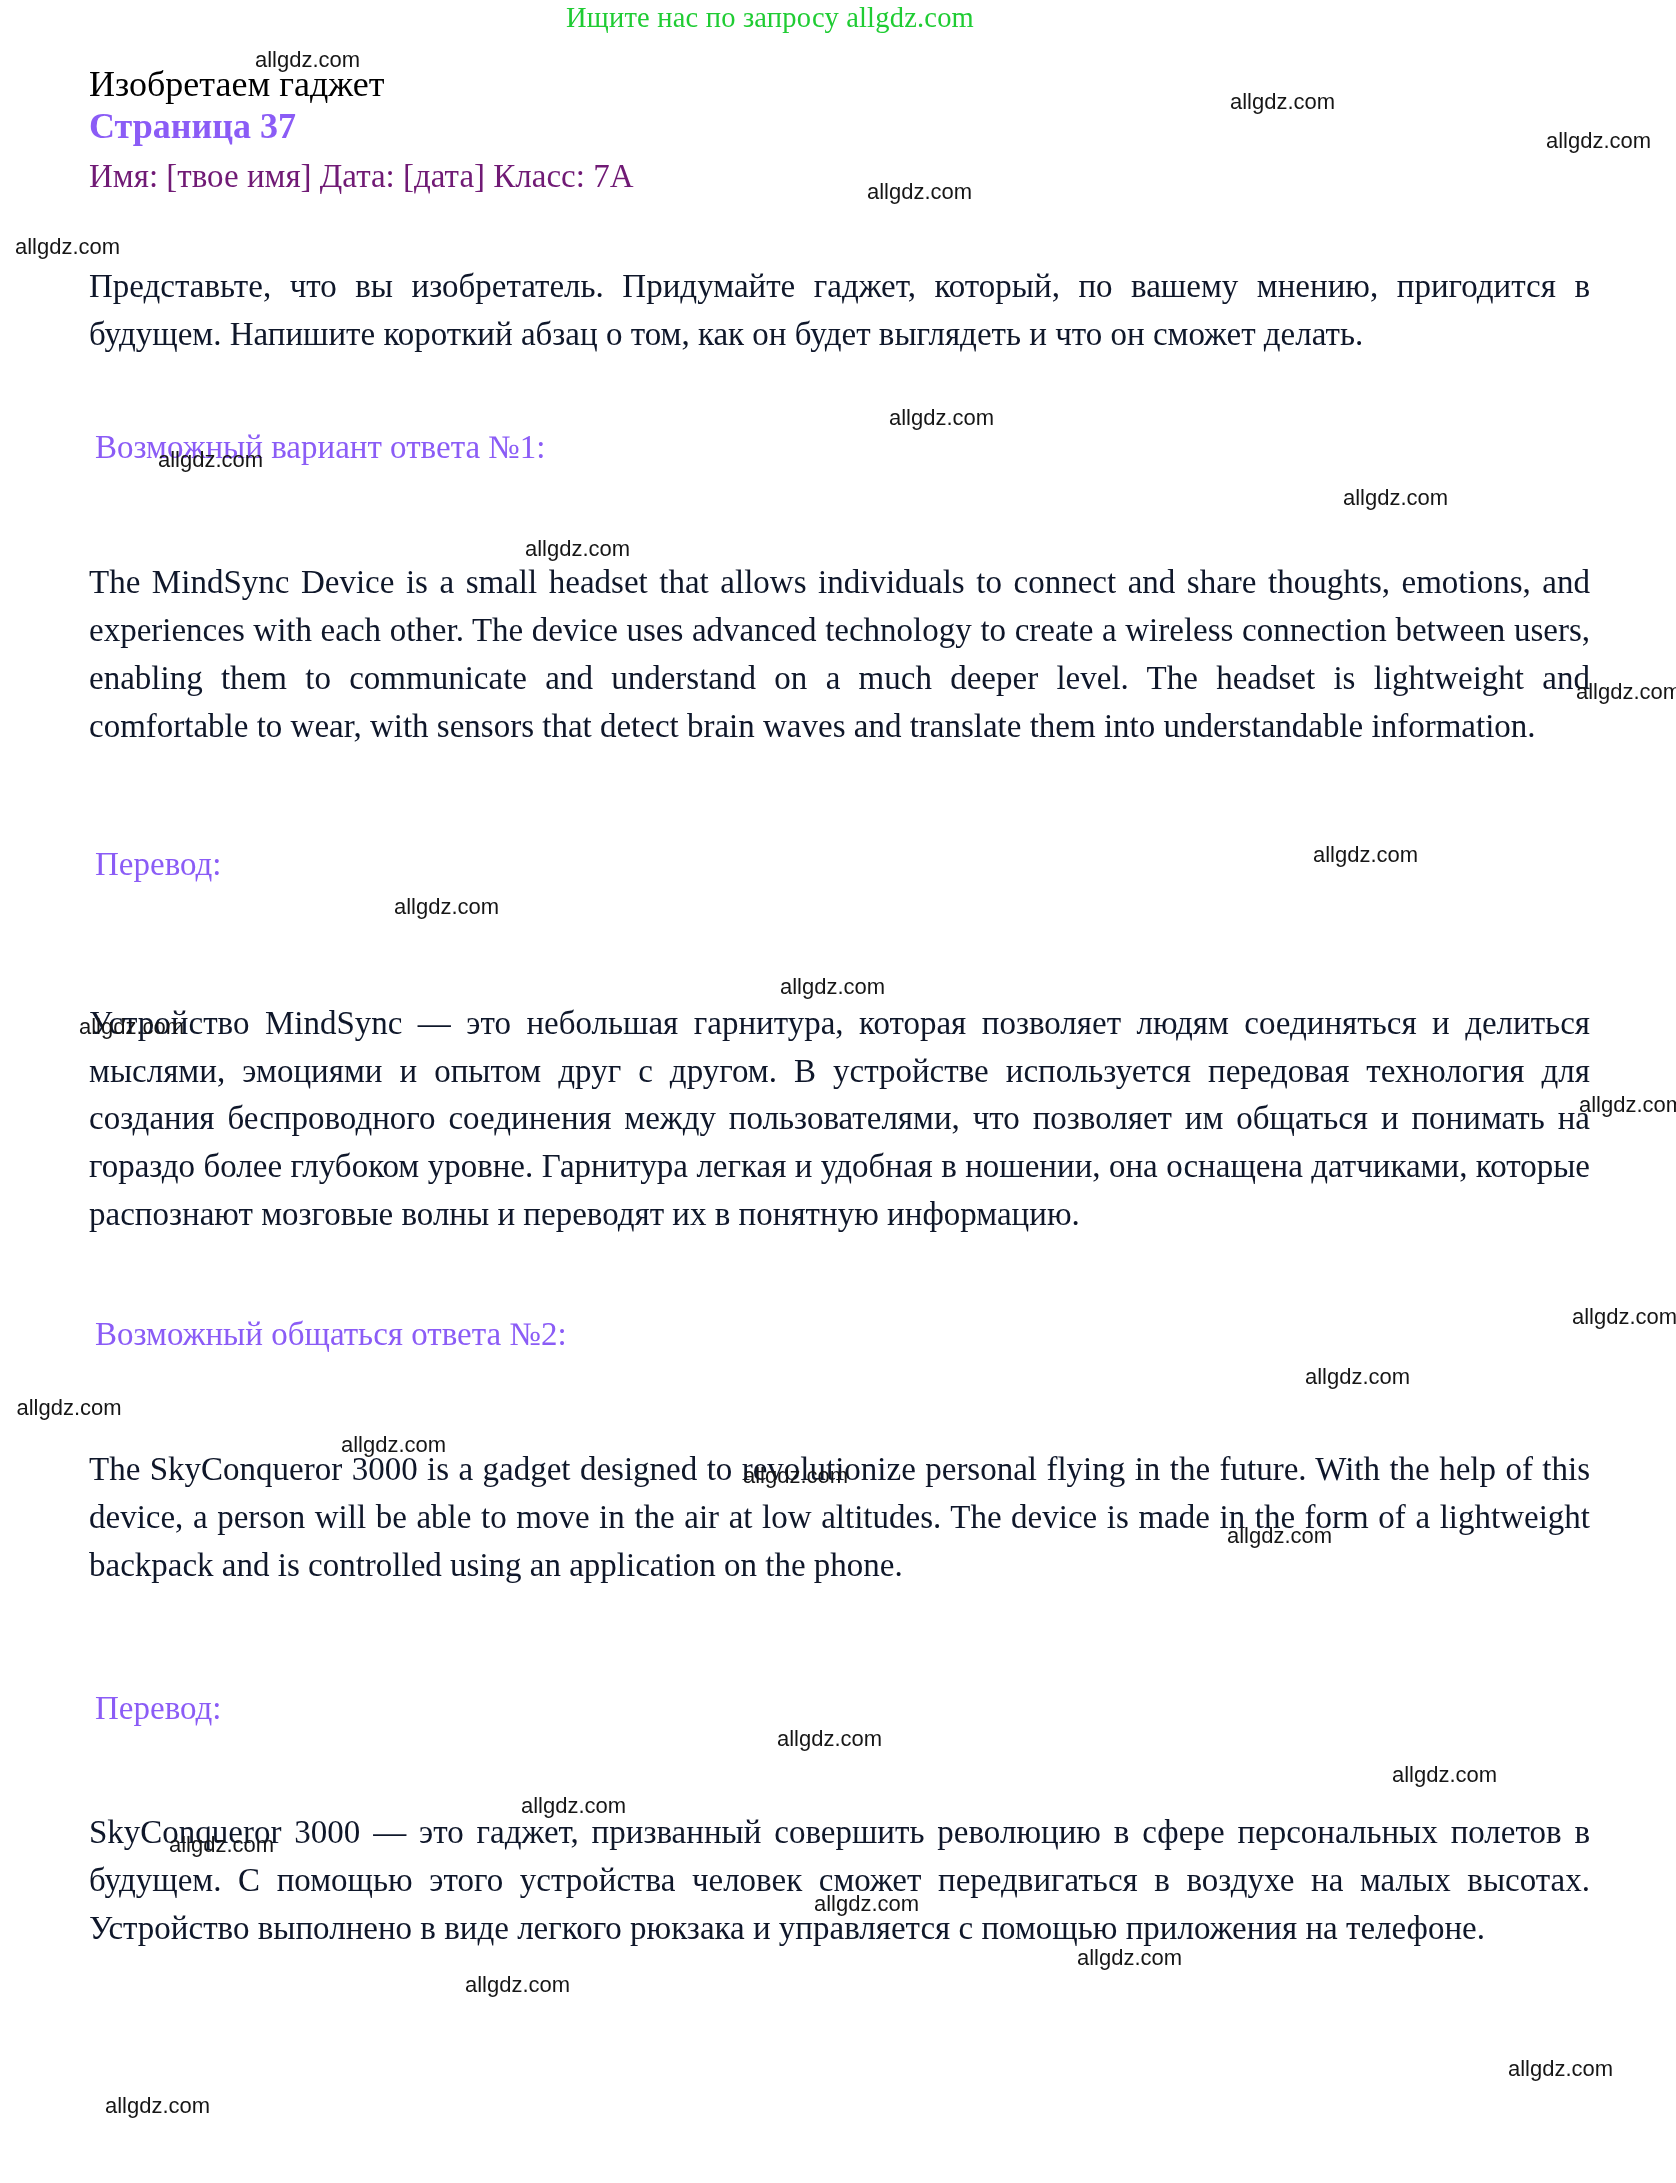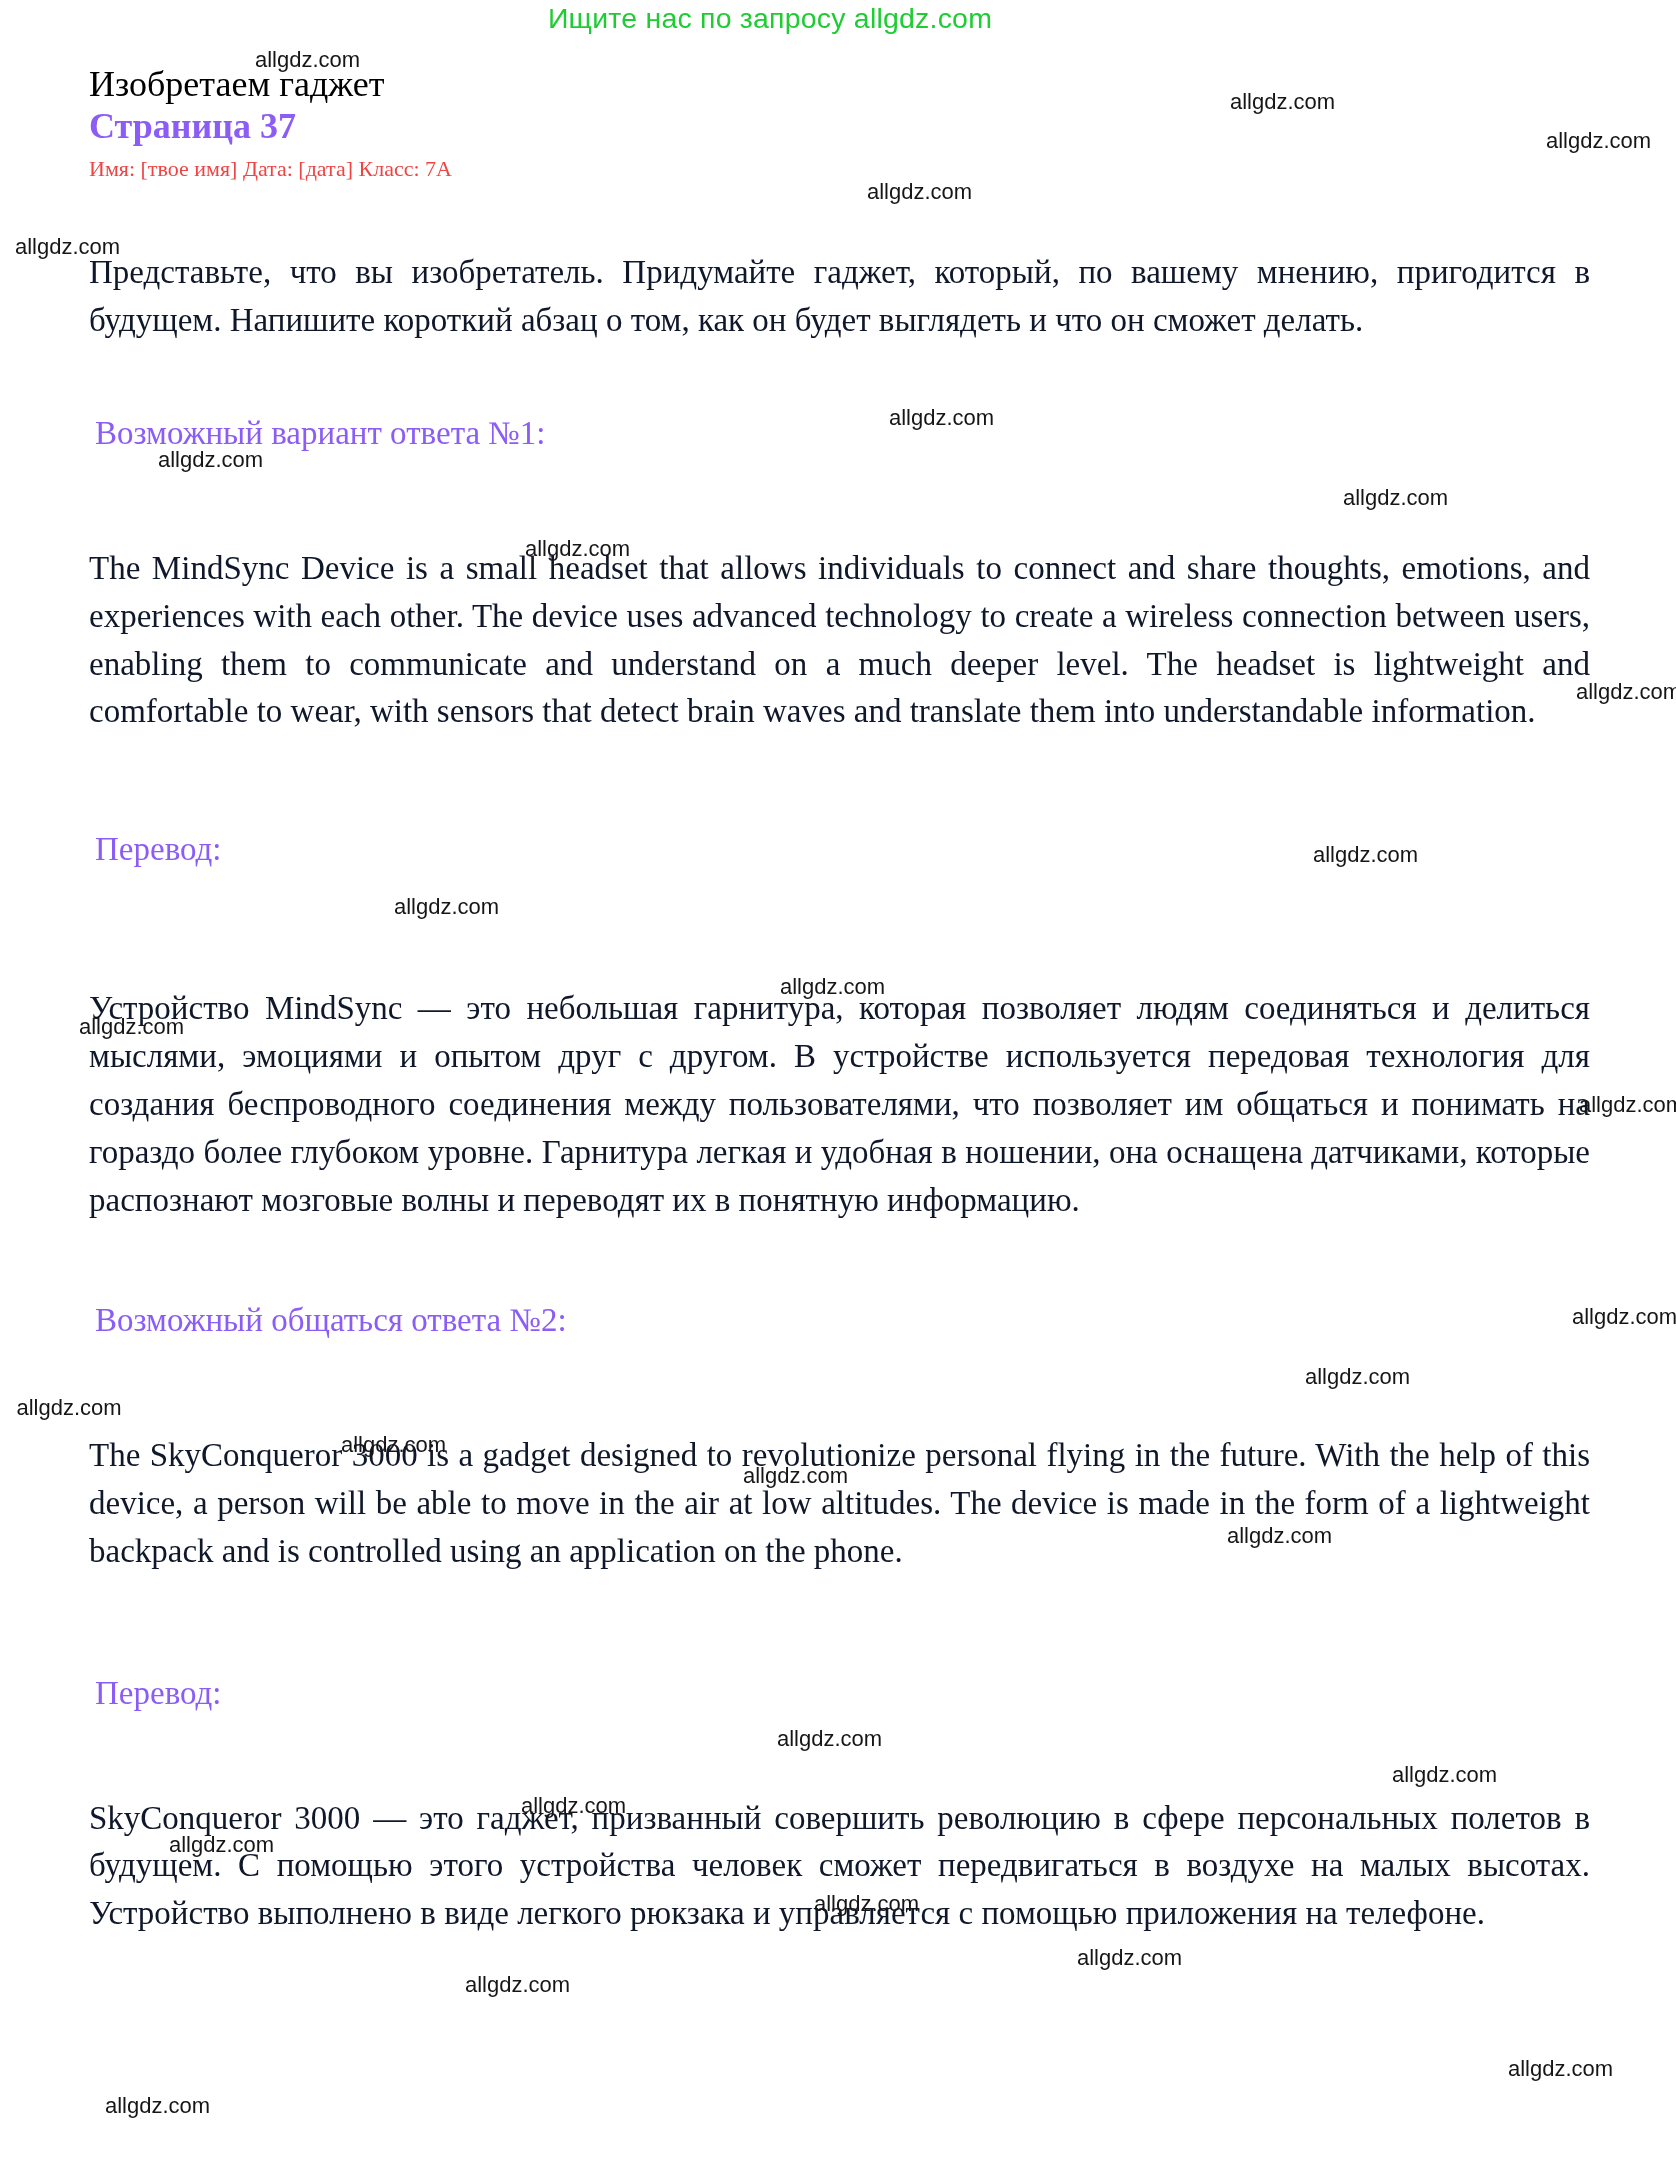--- a/index.html
+++ b/index.html
@@ -23,21 +23,21 @@
     background: #ffffff;
   }
 
   
   #promo-banner {
     position: absolute;
     top: 1.5px;
     left: 0;
     width: 1540px;
     text-align: center;
-    font-family: Liberation Sans, sans-serif;
+    font-family: Liberation Serif, serif;
     font-size: 28.5px;
     letter-spacing: 0.2px;
     white-space: nowrap;
   }
   #promo-banner .promo-text { color: #1fcc33; }
 
   
   #site-footer {
     position: absolute;
     left: 0;
@@ -67,23 +67,23 @@
     font-stretch: condensed;
   }
   .doc-h2 {
     font-size: 36px;
     font-weight: bold;
     line-height: 1.18;
     color: #8b5cf6;
     margin: 0 0 7.5px 0;
   }
   .doc-meta {
-    font-size: 22px;
+    font-size: 33px;
     line-height: 1.3;
-    color: #ef4444;
+    color: #701a75;
     margin: 4.5px 0 0 0;
     white-space: nowrap;
   }
 
   .doc-para {
     font-size: 33px;
     line-height: 1.45;
     color: #0f172a;
     text-align: justify;
     margin: 0;

